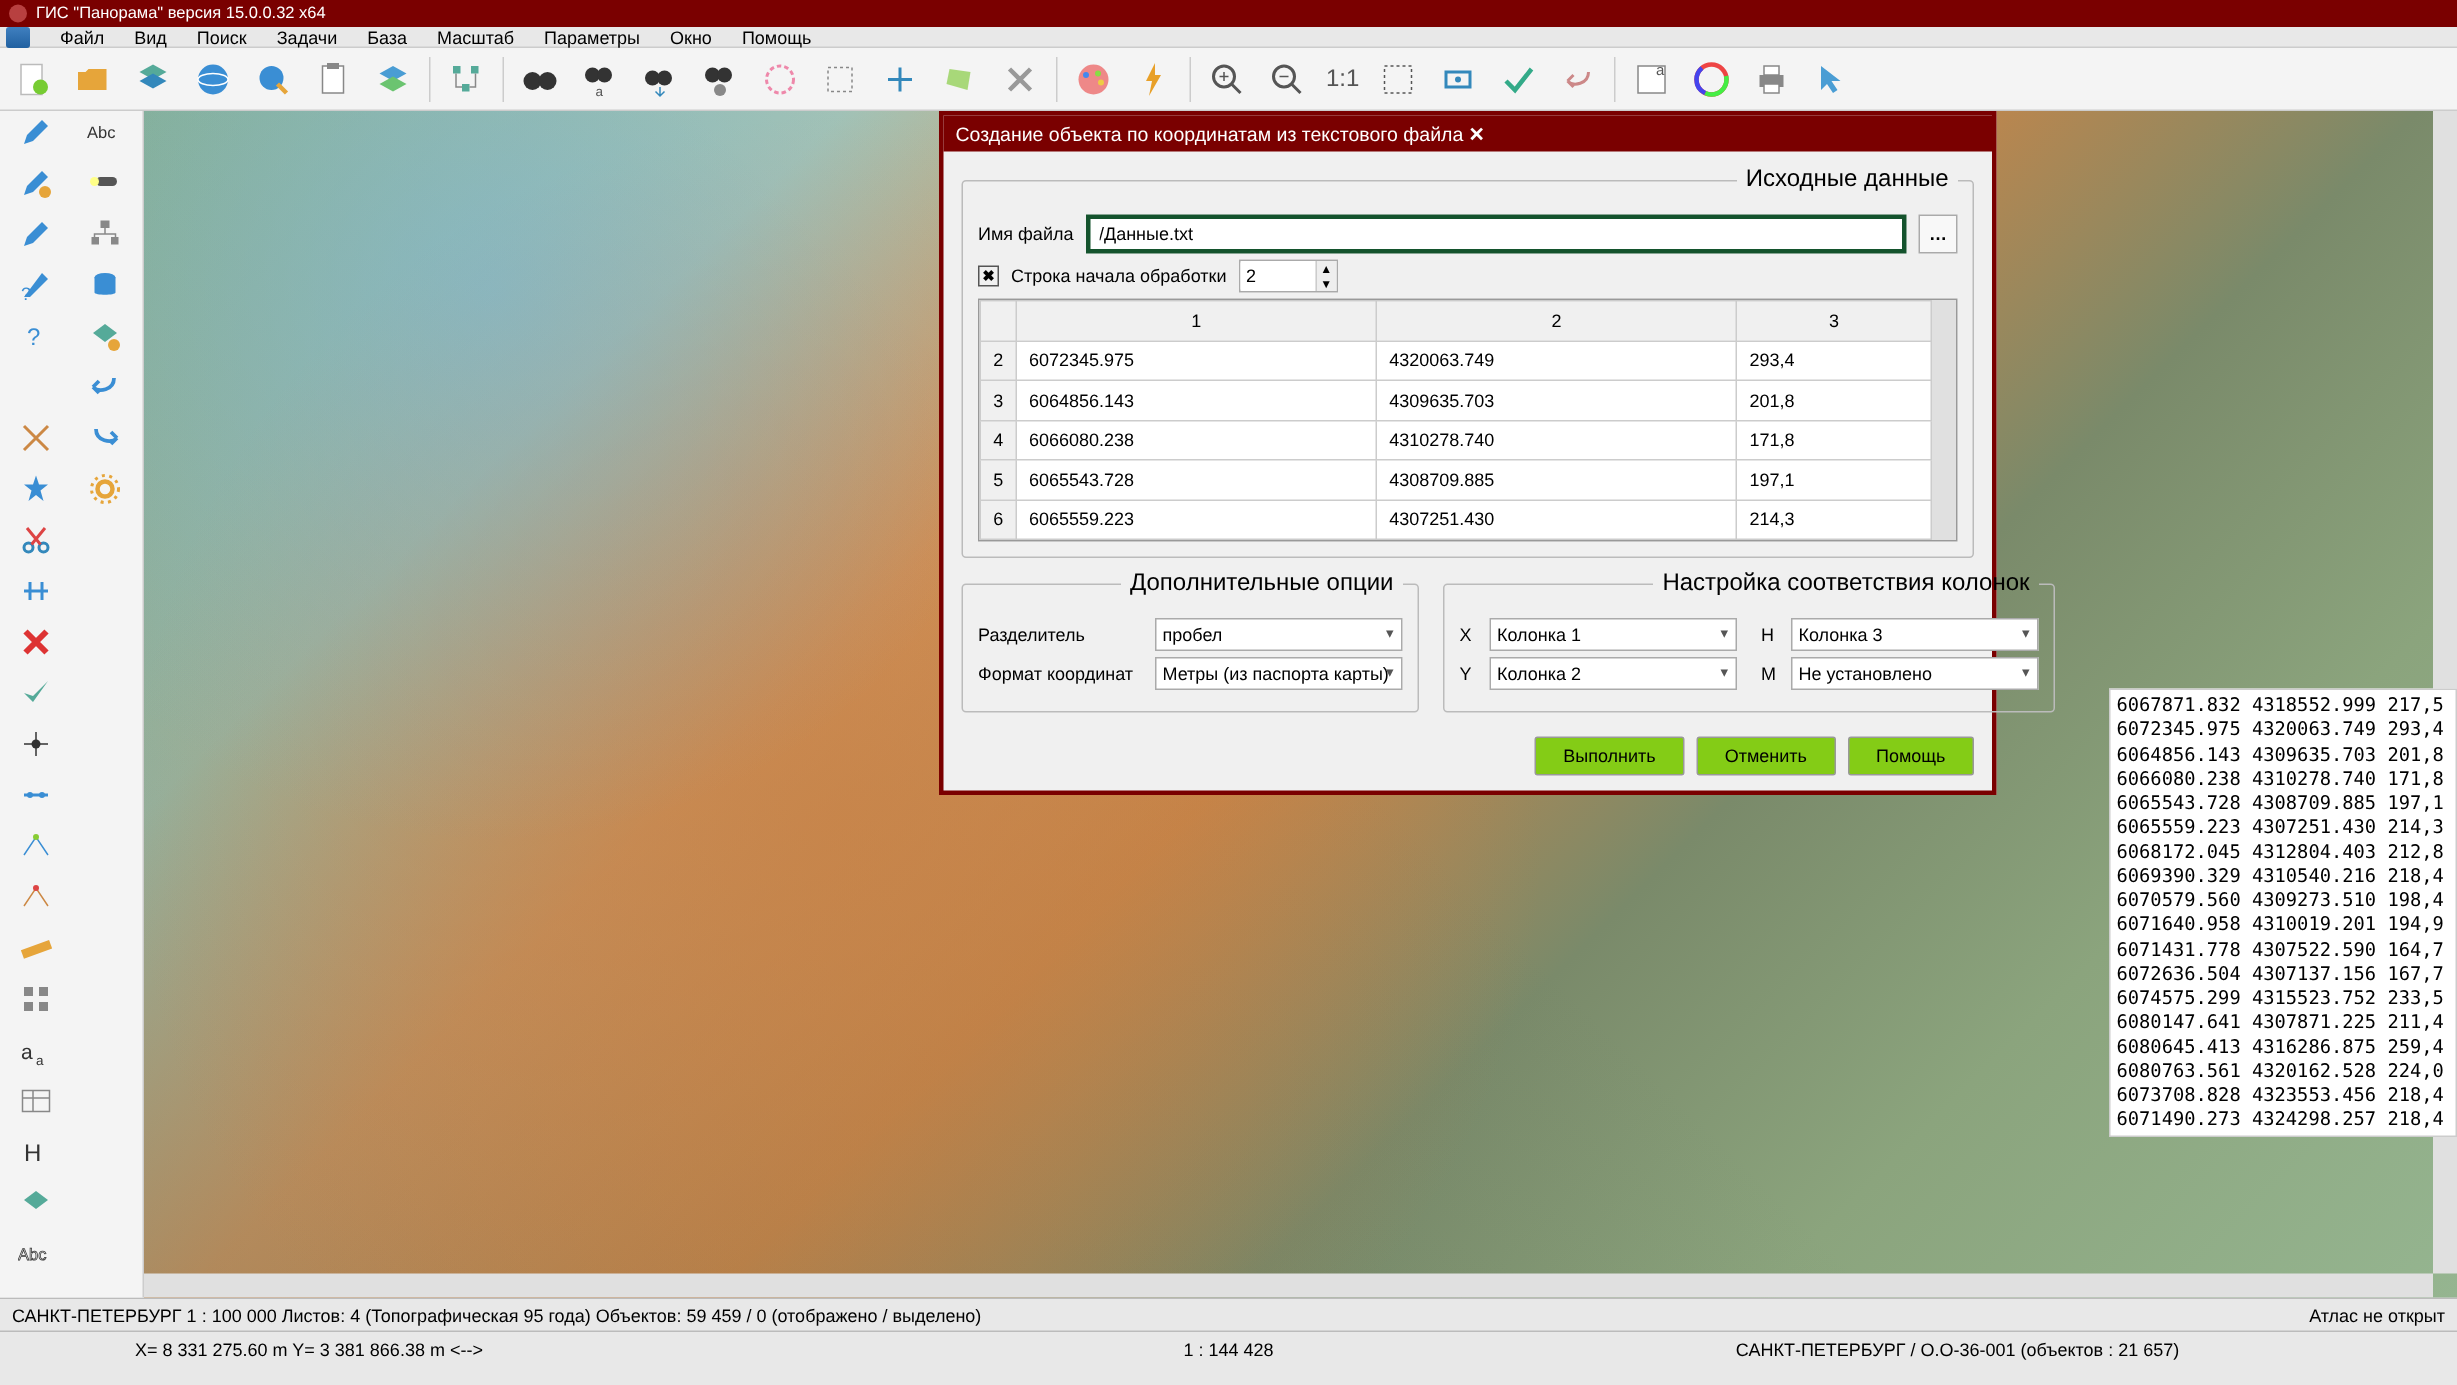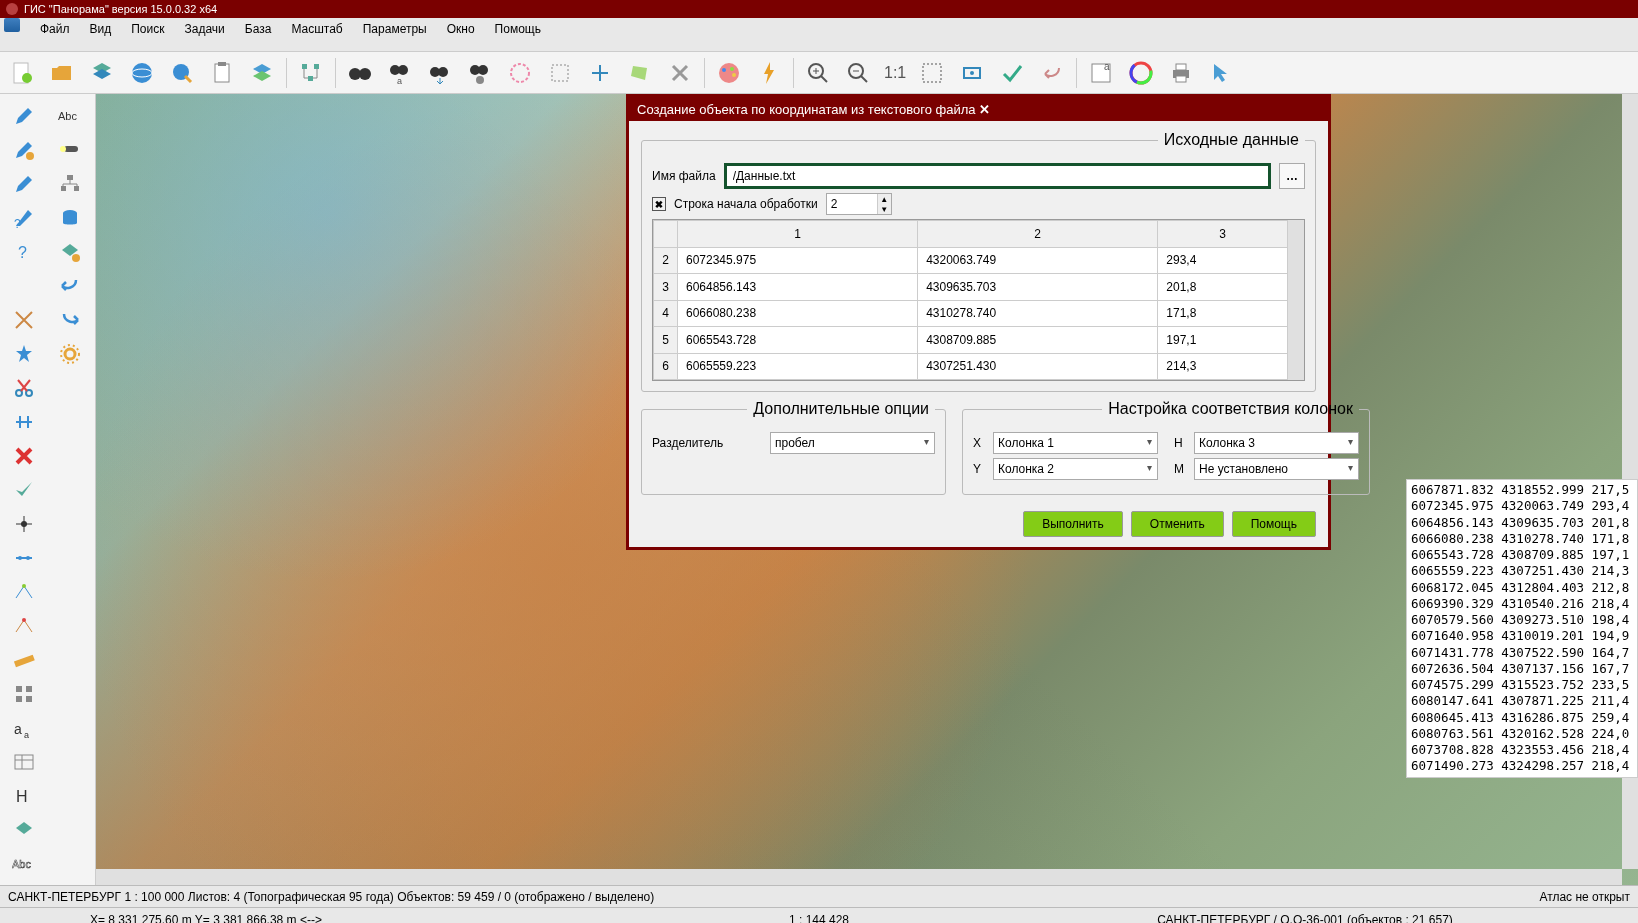--- a/index.html
+++ b/index.html
@@ -1,28 +1,28 @@
 <!DOCTYPE html>
 <html><head>
 <meta charset="utf-8">
 <style>
 * { box-sizing: border-box; margin: 0; padding: 0; }
 body { font-family: Tahoma, Arial, sans-serif; font-size: 12px; background: #e8e8e8; width: 1638px; height: 923px; overflow: hidden; position: relative; }
 .titlebar { background: #7a0000; color: #fff; height: 18px; display: flex; align-items: center; padding: 0 6px; font-size: 11px; }
 .titlebar .icon { width: 12px; height: 12px; background: #b84040; border-radius: 6px; margin-right: 6px; }
-.menubar { background: #e8e8e8; height: 34px; display: flex; align-items: flex-start; padding: 0 4px; border-bottom: 1px solid #ccc; }
+.menubar { background: #e8e8e8; height: 14px; display: flex; align-items: center; padding: 0 4px; border-bottom: 1px solid #ccc; }
 .menubar .appicon { width: 16px; height: 14px; background: linear-gradient(#4080c0,#2060a0); margin-right: 10px; border-radius: 2px; }
 .menubar .item { padding: 4px 10px; cursor: default; }
 .toolbar { background: #f4f4f4; height: 42px; display: flex; align-items: center; padding: 0 4px; border-bottom: 1px solid #ccc; gap: 4px; }
 .tb-btn { width: 36px; height: 36px; display: flex; align-items: center; justify-content: center; border-radius: 4px; cursor: pointer; }
 .tb-sep { width: 1px; height: 30px; background: #ccc; margin: 0 2px; }
 .tb-lbl { font-size: 16px; color: #555; padding: 0 4px; }
 .workspace { position: relative; height: calc(100% - 18px - 26px - 42px - 22px - 24px); display: flex; }
 .lefttools { width: 96px; background: #f4f4f4; border-right: 1px solid #ccc; display: flex; flex-direction: column; flex-wrap: wrap; align-content: flex-start; padding: 2px; gap: 2px; }
-.lt-btn { width: 44px; height: 32px; display: flex; align-items: flex-end; justify-content: center; cursor: pointer; border-radius: 3px; }
+.lt-btn { width: 44px; height: 32px; display: flex; align-items: flex-start; justify-content: center; cursor: pointer; border-radius: 3px; }
 .maparea { flex: 1; position: relative; background: linear-gradient(135deg, #8db89a 0%, #a8c4b0 20%, #d89860 35%, #c98548 50%, #7a8a6a 65%, #8ba47d 80%, #95b590 100%); overflow: hidden; }
 .mapoverlay { position: absolute; inset: 0; background-image:
  radial-gradient(circle at 15% 15%, rgba(120,180,220,0.5) 0%, transparent 25%),
  radial-gradient(circle at 30% 60%, rgba(200,130,70,0.7) 0%, transparent 40%),
  linear-gradient(45deg, rgba(80,100,80,0.3) 0%, transparent 50%); }
 .scrollh { position: absolute; bottom: 0; left: 0; right: 16px; height: 16px; background: #e0e0e0; }
 .scrollv { position: absolute; top: 0; right: 0; bottom: 16px; width: 16px; background: #e0e0e0; }
 .dialogwrap { position: absolute; top: 0; left: 530px; width: 705px; border: 3px solid #7a0000; background: #f0f0f0; z-index: 10; }
 .dlg-title { background: #7a0000; color: #fff; height: 24px; display: flex; align-items: center; padding: 0 8px; justify-content: flex-start; font-size: 13px; }
 .dlg-close { width: 18px; height: 18px; display: flex; align-items: center; justify-content: center; cursor: pointer; font-weight: bold; }
@@ -513,20 +513,26 @@
         </fieldset>
         <div class="optsrow">
           <fieldset>
             <legend>Дополнительные опции</legend>
             <div class="row">
               <label style="width:110px">Разделитель</label>
               <div class="sel-wrap">
                   <input class="sel" value="пробел" style="">
                 </div>
             </div>
+            <div class="row">
+              <label style="width:110px">Формат координат</label>
+              <div class="sel-wrap">
+                  <input class="sel" value="Метры (из паспорта карты)" style="">
+                </div>
+            </div>
           </fieldset>
           <fieldset>
             <legend>Настройка соответствия колонок</legend>
             <div style="display:flex;gap:16px">
               <div style="flex:1">
                 <div class="row">
                     <label class="collab">X</label>
                     <div class="sel-wrap">
                       <input class="sel" value="Колонка 1" style="">
                     </div>

